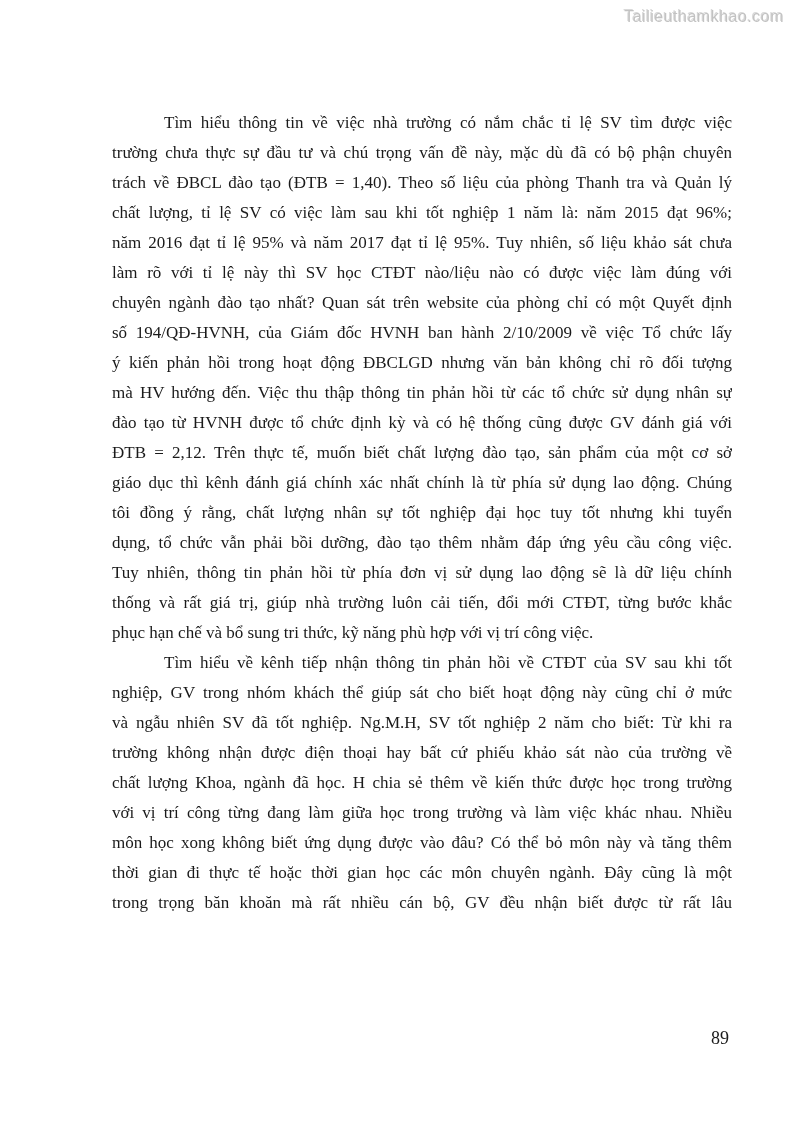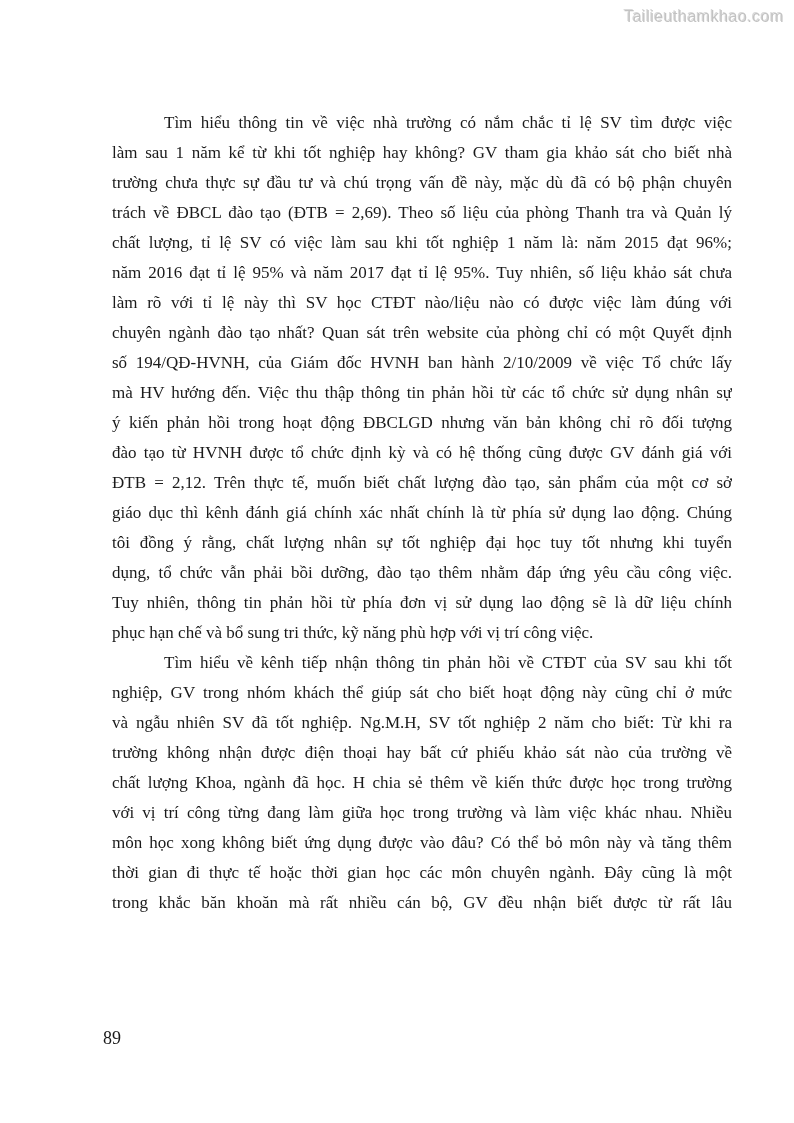--- a/index.html
+++ b/index.html
@@ -48,67 +48,67 @@
   }
   .line.indent {
     text-indent: 52px;
   }
   .line.endpara {
     text-align: center;
     text-align-last: left;
   }
   .page-number {
     position: absolute;
-    left: 103px;
+    left: 109px;
     top: 1028px;
     width: 620px;
-    text-align: left;
+    text-align: right;
     font-size: 18px;
     color: #1a1a1a;
   }
 </style>
 </head>
 <body>
 
 <div class="page">
 
   <div class="watermark">Tailieuthamkhao.com</div>
 
   <div class="body-text">
 
     <div class="paragraph">
       <div class="line indent">Tìm hiểu thông tin về việc nhà trường có nắm chắc tỉ lệ SV tìm được việc</div>
-      <div class="line">làm sau 1 năm kể từ khi tốt nghiệp hay không? GV tham gia khảo sát cho biết nhà</div>
       <div class="line">trường chưa thực sự đầu tư và chú trọng vấn đề này, mặc dù đã có bộ phận chuyên</div>
-      <div class="line">trách về ĐBCL đào tạo (ĐTB = 2,69). Theo số liệu của phòng Thanh tra và Quản lý</div>
+      <div class="line">trách về ĐBCL đào tạo (ĐTB = 1,40). Theo số liệu của phòng Thanh tra và Quản lý</div>
       <div class="line">chất lượng, tỉ lệ SV có việc làm sau khi tốt nghiệp 1 năm là: năm 2015 đạt 96%;</div>
       <div class="line">năm 2016 đạt tỉ lệ 95% và năm 2017 đạt tỉ lệ 95%. Tuy nhiên, số liệu khảo sát chưa</div>
       <div class="line">làm rõ với tỉ lệ này thì SV học CTĐT nào/liệu nào có được việc làm đúng với</div>
       <div class="line">chuyên ngành đào tạo nhất? Quan sát trên website của phòng chỉ có một Quyết định</div>
       <div class="line">số 194/QĐ-HVNH, của Giám đốc HVNH ban hành 2/10/2009 về việc Tổ chức lấy</div>
+      <div class="line">ý kiến phản hồi trong hoạt động ĐBCLGD nhưng văn bản không chỉ rõ đối tượng</div>
       <div class="line">mà HV hướng đến. Việc thu thập thông tin phản hồi từ các tổ chức sử dụng nhân sự</div>
-      <div class="line">ý kiến phản hồi trong hoạt động ĐBCLGD nhưng văn bản không chỉ rõ đối tượng</div>
       <div class="line">đào tạo từ HVNH được tổ chức định kỳ và có hệ thống cũng được GV đánh giá với</div>
       <div class="line">ĐTB = 2,12. Trên thực tế, muốn biết chất lượng đào tạo, sản phẩm của một cơ sở</div>
       <div class="line">giáo dục thì kênh đánh giá chính xác nhất chính là từ phía sử dụng lao động. Chúng</div>
       <div class="line">tôi đồng ý rằng, chất lượng nhân sự tốt nghiệp đại học tuy tốt nhưng khi tuyển</div>
       <div class="line">dụng, tổ chức vẫn phải bồi dưỡng, đào tạo thêm nhằm đáp ứng yêu cầu công việc.</div>
       <div class="line">Tuy nhiên, thông tin phản hồi từ phía đơn vị sử dụng lao động sẽ là dữ liệu chính</div>
+      <div class="line">thống và rất giá trị, giúp nhà trường luôn cải tiến, đổi mới CTĐT, từng bước khắc</div>
       <div class="line endpara">phục hạn chế và bổ sung tri thức, kỹ năng phù hợp với vị trí công việc.</div>
     </div>
 
     <div class="paragraph">
       <div class="line indent">Tìm hiểu về kênh tiếp nhận thông tin phản hồi về CTĐT của SV sau khi tốt</div>
       <div class="line">nghiệp, GV trong nhóm khách thể giúp sát cho biết hoạt động này cũng chỉ ở mức</div>
       <div class="line">và ngẫu nhiên SV đã tốt nghiệp. Ng.M.H, SV tốt nghiệp 2 năm cho biết: Từ khi ra</div>
       <div class="line">trường không nhận được điện thoại hay bất cứ phiếu khảo sát nào của trường về</div>
       <div class="line">chất lượng Khoa, ngành đã học. H chia sẻ thêm về kiến thức được học trong trường</div>
       <div class="line">với vị trí công từng đang làm giữa học trong trường và làm việc khác nhau. Nhiều</div>
       <div class="line">môn học xong không biết ứng dụng được vào đâu? Có thể bỏ môn này và tăng thêm</div>
       <div class="line">thời gian đi thực tế hoặc thời gian học các môn chuyên ngành. Đây cũng là một</div>
-      <div class="line">trong khắc băn khoăn mà rất nhiều cán bộ, GV đều nhận biết được từ rất lâu</div>
+      <div class="line">trong trọng băn khoăn mà rất nhiều cán bộ, GV đều nhận biết được từ rất lâu</div>
     </div>
 
   </div>
 
   <div class="page-number">89</div>
 
 </div>
 
 </body></html>

